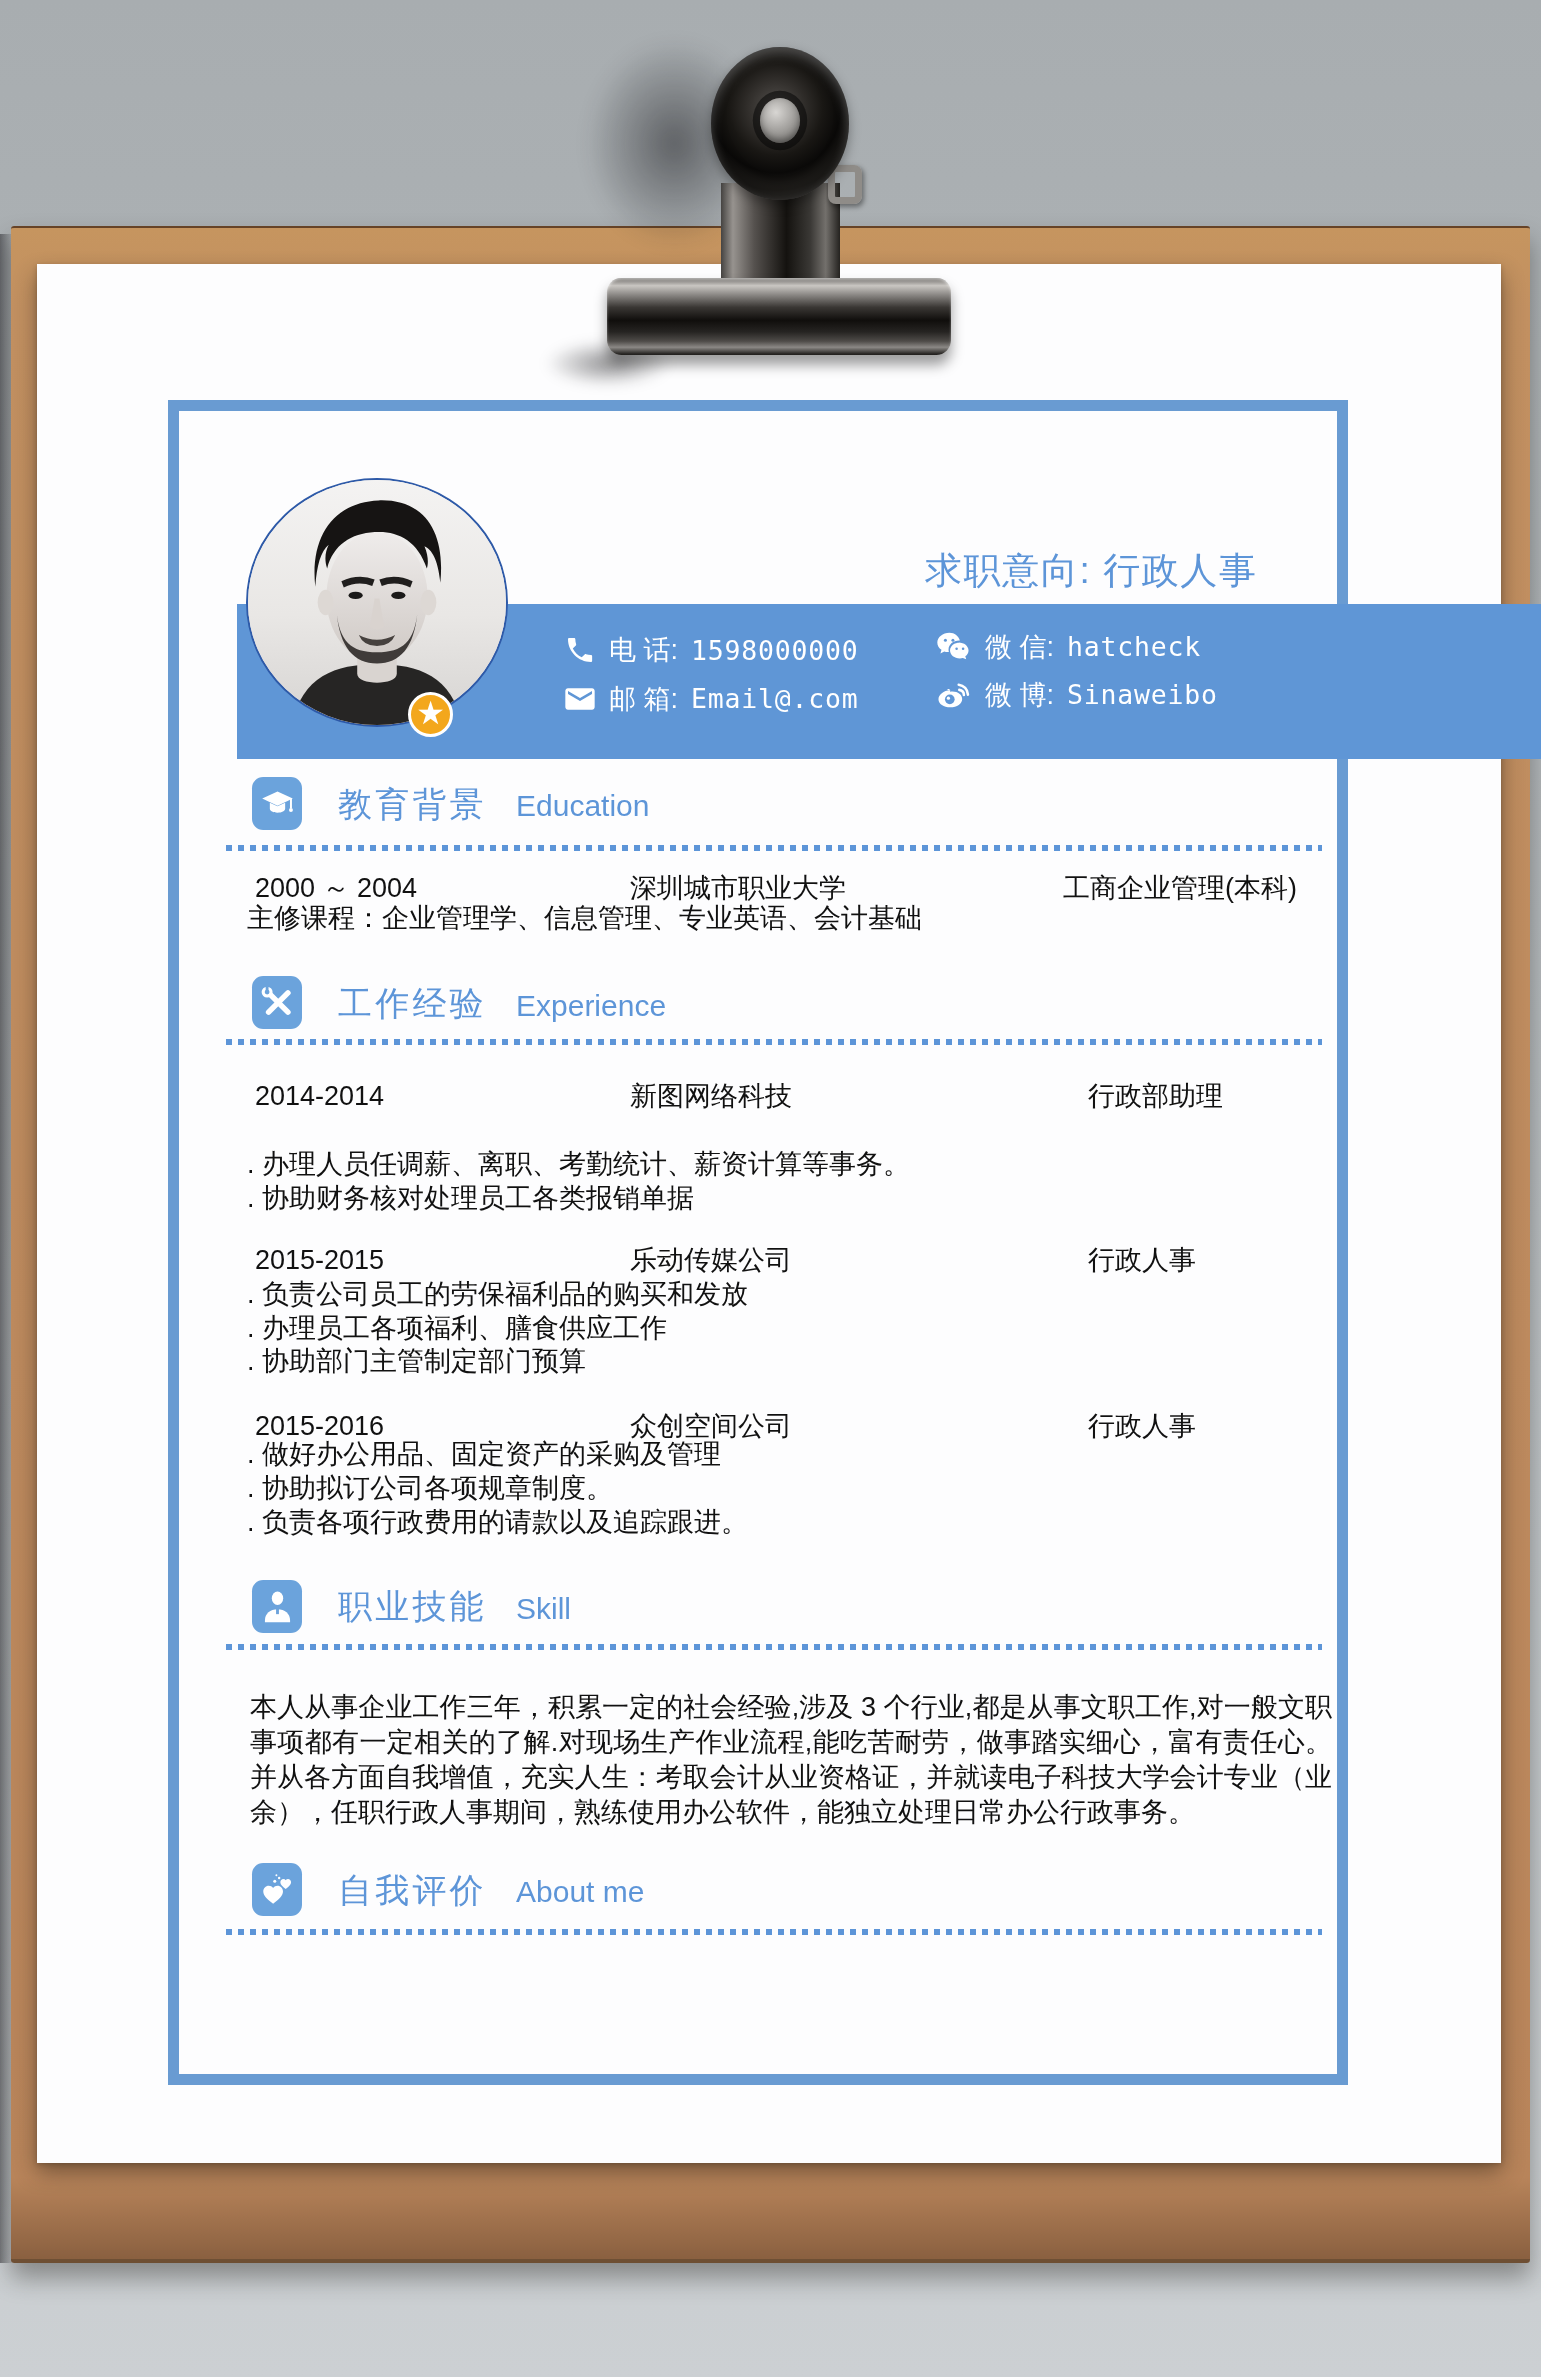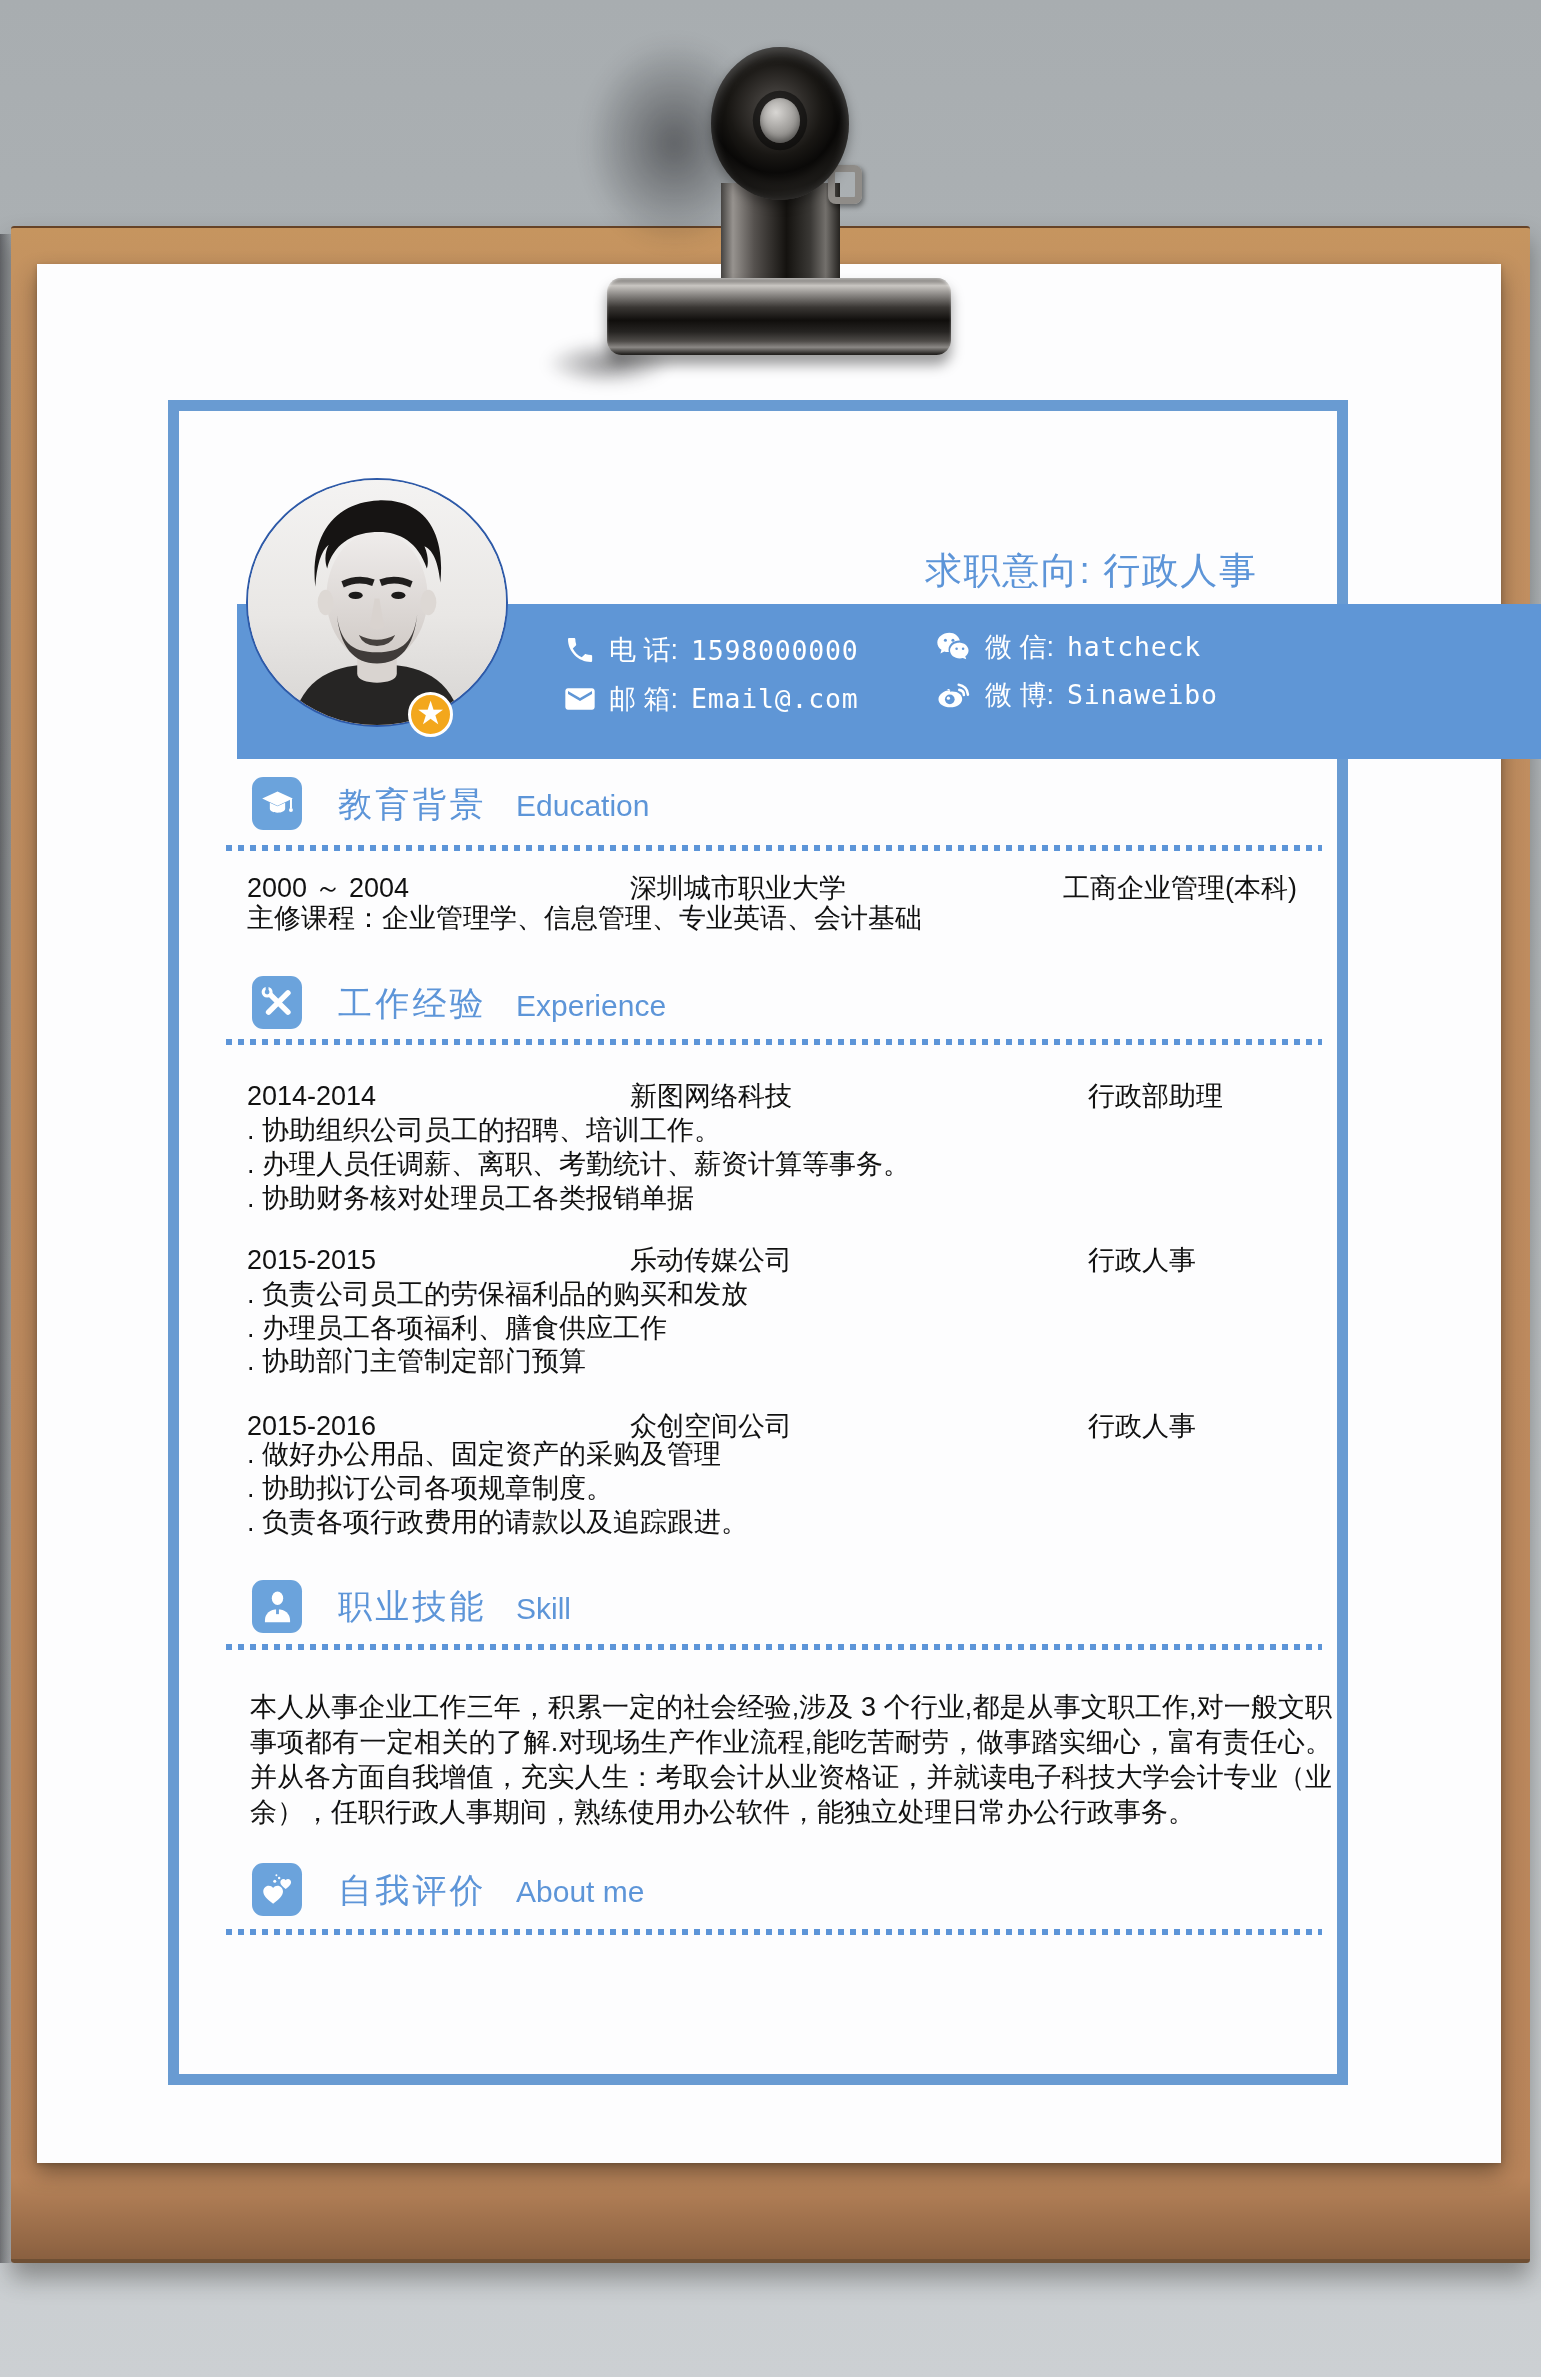--- a/index.html
+++ b/index.html
@@ -41,21 +41,21 @@
   
   .sec-icon{position:absolute;left:73px;width:50px;height:53px;border-radius:11.2px;background:var(--icon-blue);
     display:flex;align-items:center;justify-content:center;}
   .sec-icon svg{width:35px;height:37px}
   .sec-cn{position:absolute;left:159px;font-size:34px;line-height:1;letter-spacing:3.2px;color:var(--title-blue);}
   .sec-en{position:absolute;left:337px;font-size:30px;line-height:1;color:var(--title-blue);
     font-family:Liberation Sans, sans-serif;}
   .dotline{position:absolute;left:47px;width:1096px;height:6.4px;
     background:repeating-linear-gradient(90deg,var(--title-blue) 0 6.4px,transparent 6.4px 12px);}
   .txt{position:absolute;font-size:27px;line-height:1.2;white-space:nowrap;color:var(--body-text);}
-  .period{left:68px}.company{left:451px}.role{left:909px}.major{left:884px}
+  .period{left:76px}.company{left:451px}.role{left:909px}.major{left:884px}
   .bullet{left:68px}
   .para{position:absolute;left:71px;width:1082px;font-size:27px;line-height:35px;text-align:justify;
     white-space:normal;color:var(--body-text);}
 
   
   .clip-shadow-wall{position:absolute;left:584px;top:37px;width:181px;height:213px;z-index:10;
     background:radial-gradient(ellipse at 50% 50%,rgba(20,20,24,.5),rgba(20,20,24,0) 70%);filter:blur(7.2px);}
   .clip-stem{position:absolute;left:721px;top:183px;width:119px;height:146px;z-index:11;
     background:linear-gradient(90deg,#454341 0%,#97938f 10%,#55514e 28%,#14120f 55%,#3a3835 75%,#73706c 88%,#24221f 100%);}
   .clip-knob{position:absolute;left:711px;top:47px;width:138px;height:153px;border-radius:50%;z-index:12;
@@ -192,21 +192,20 @@
           <rect x="5.2" y="1" width="2.6" height="5" fill="#6ba3dc"></rect>
         </svg>
       </div>
       <div class="sec-cn" style="top:575px">工作经验</div>
       <div class="sec-en" style="top:580px">Experience</div>
       <div class="dotline" style="top:628px"></div>
 
       <div class="txt period" style="top:669px">2014-2014</div>
       <div class="txt company" style="top:669px">新图网络科技</div>
       <div class="txt role" style="top:669px">行政部助理</div>
-      <div class="txt bullet" style="top:703px">. 协助组织公司员工的招聘、培训工作。</div>
       <div class="txt bullet" style="top:737px">. 办理人员任调薪、离职、考勤统计、薪资计算等事务。</div>
       <div class="txt bullet" style="top:771px">. 协助财务核对处理员工各类报销单据</div>
 
       <div class="txt period" style="top:833px">2015-2015</div>
       <div class="txt company" style="top:833px">乐动传媒公司</div>
       <div class="txt role" style="top:833px">行政人事</div>
       <div class="txt bullet" style="top:867px">. 负责公司员工的劳保福利品的购买和发放</div>
       <div class="txt bullet" style="top:901px">. 办理员工各项福利、膳食供应工作</div>
       <div class="txt bullet" style="top:934px">. 协助部门主管制定部门预算</div>
 

